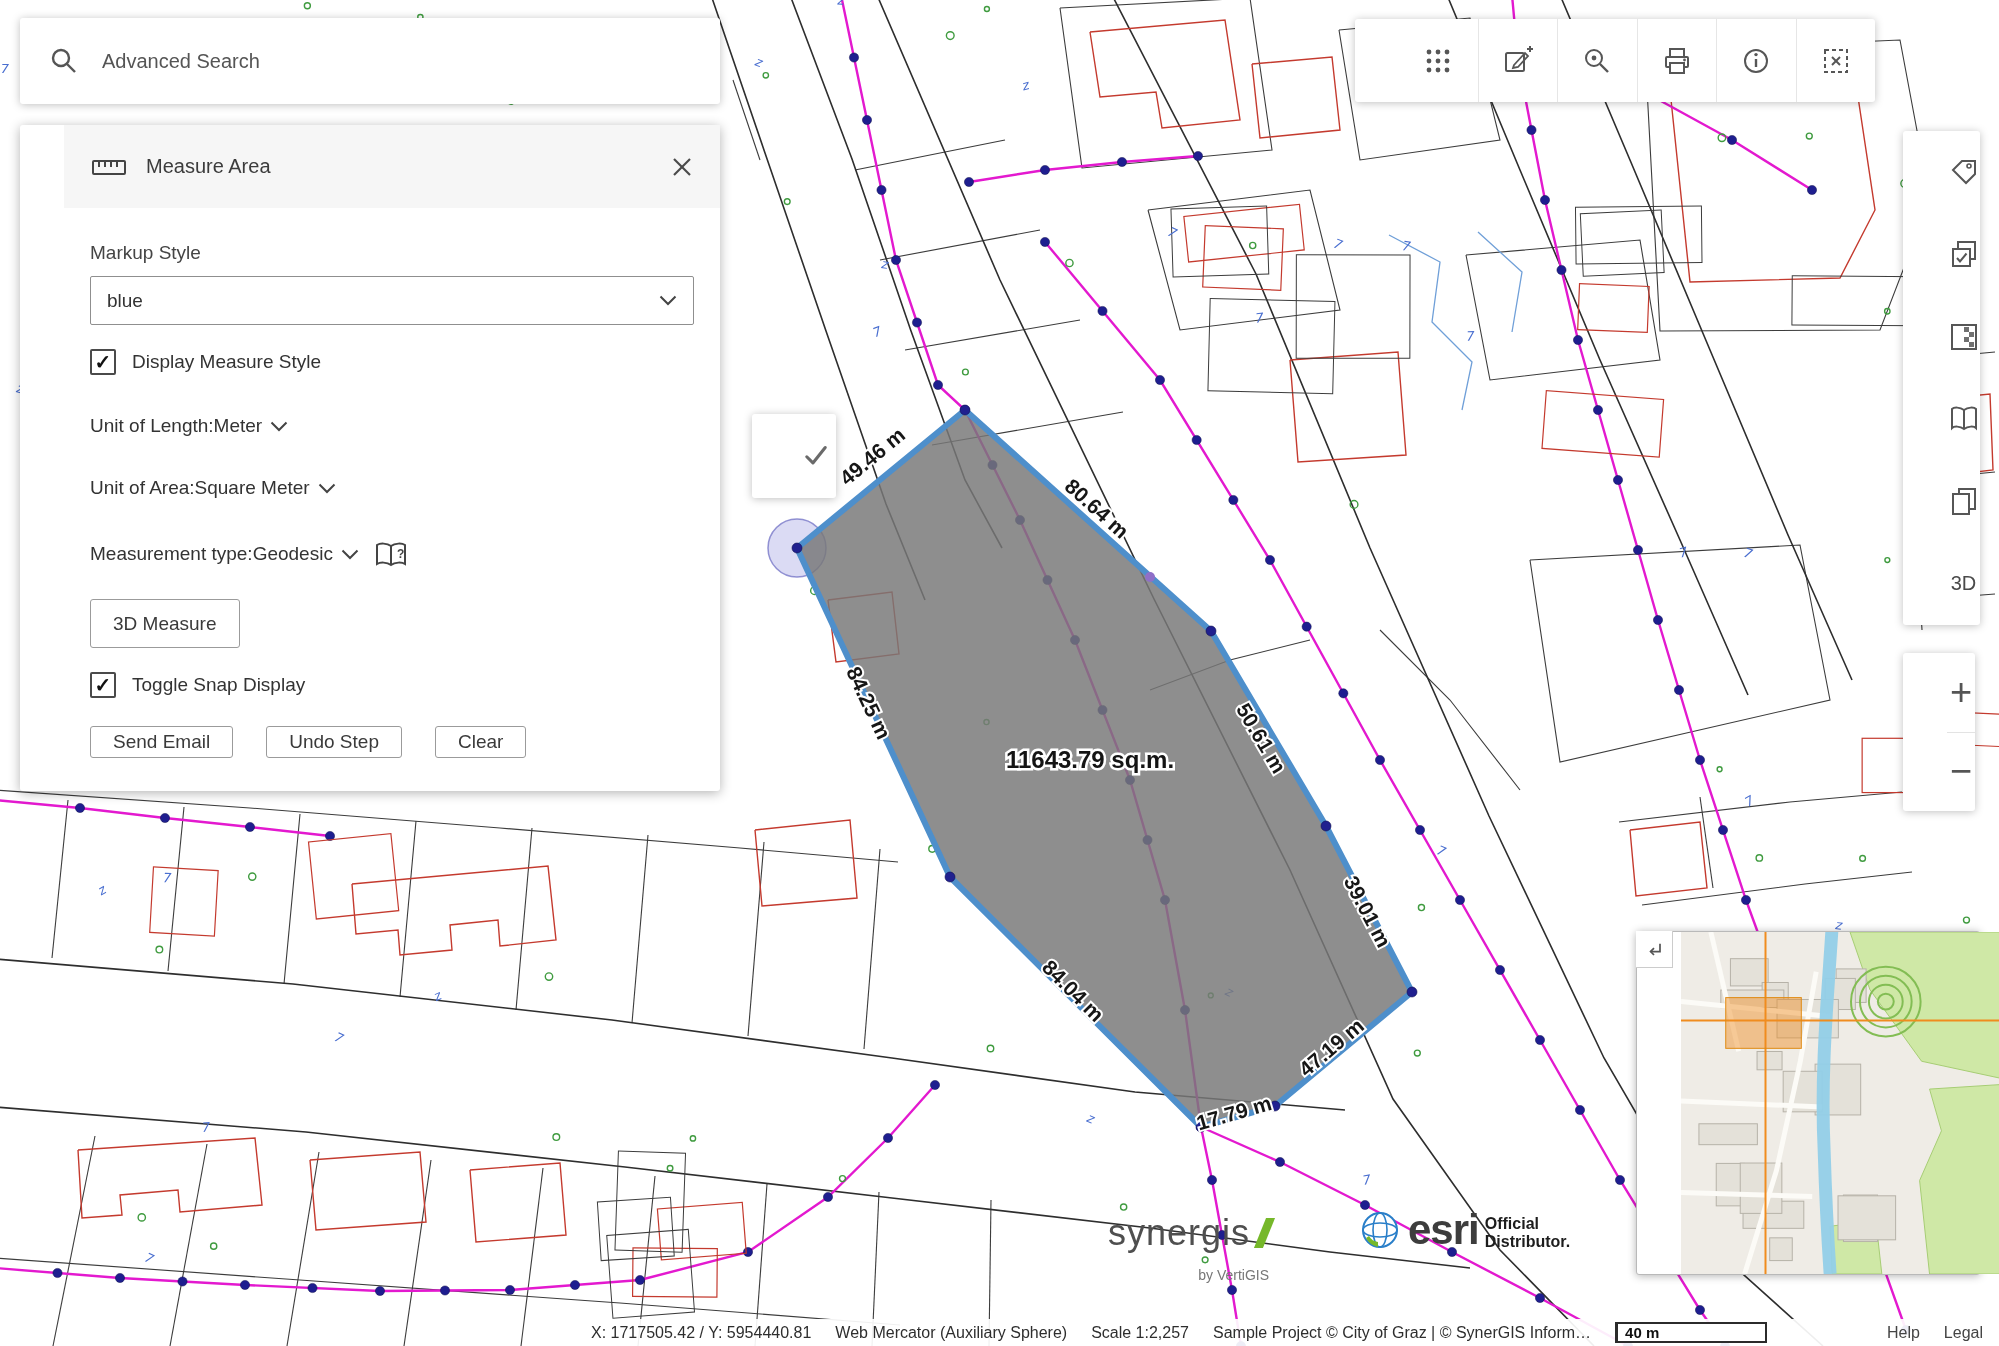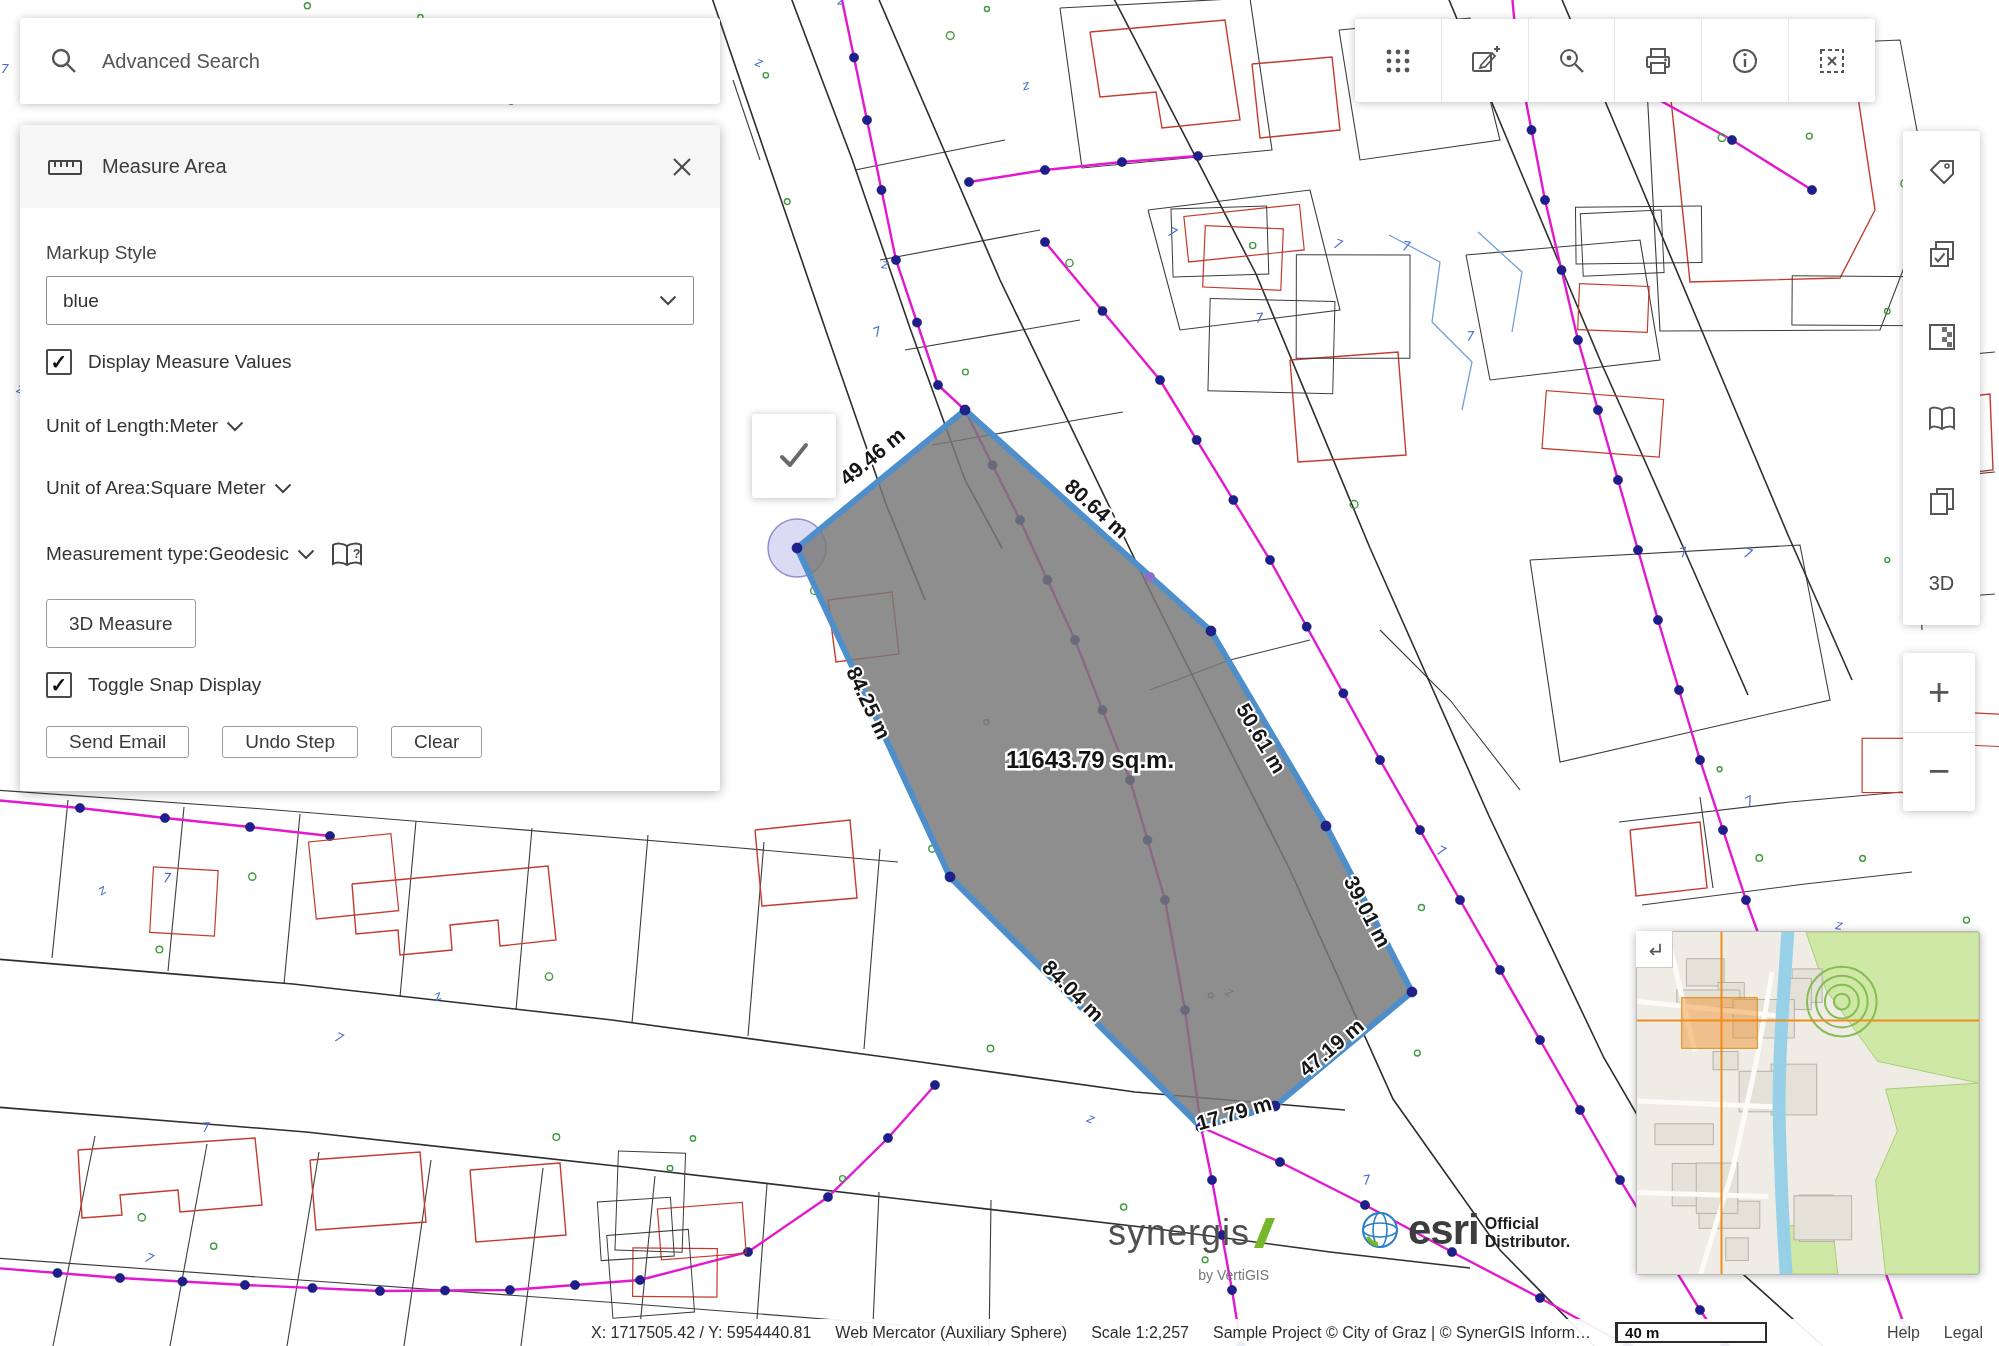--- a/index.html
+++ b/index.html
@@ -22,21 +22,21 @@
 
   
   .measpoly{fill:#787878;fill-opacity:.84;stroke:#4e8fcb;stroke-width:6;stroke-linejoin:round;}
   .snapc{fill:rgba(160,160,225,.38);stroke:rgba(120,120,200,.8);stroke-width:1.5;}
   .vdot{fill:#20208f;stroke:#0e0e50;stroke-width:.6;}
   .mdot{fill:#8f6fc8;}
   .seg{font:bold 21px "Liberation Sans",sans-serif;fill:#161616;stroke:#fff;stroke-width:4px;paint-order:stroke;text-anchor:middle;}
   .area{font:bold 24px "Liberation Sans",sans-serif;fill:#141414;stroke:#fff;stroke-width:5px;paint-order:stroke;text-anchor:middle;}
 
   
-  .card{position:absolute;background:#fff;border-radius:3px;box-shadow:0 1px 8px rgba(0,0,0,.25);box-sizing:border-box;}
+  .card{position:absolute;background:#fff;border-radius:3px;box-shadow:0 1px 8px rgba(0,0,0,.25);box-sizing:border-box;padding-left:44px;}
   .searchbar{left:20px;top:18px;width:700px;height:86px;display:flex;align-items:center;padding:0 28px;gap:22px;cursor:pointer;}
   .searchbar .lbl{font-size:20px;color:#555;}
 
   .panel{left:20px;top:125px;width:700px;height:666px;box-shadow:0 2px 12px rgba(0,0,0,.3);}
   .panel-header{height:83px;background:#f6f6f6;display:flex;align-items:center;padding:0 26px;gap:18px;position:relative;}
   .panel-title{font-size:20px;color:#3c3c3c;}
   .closebtn{position:absolute;right:22px;top:26px;width:32px;height:32px;display:flex;align-items:center;justify-content:center;cursor:pointer;}
   .panel-body{padding:0 26px;}
   .field-label{margin-top:34px;font-size:19px;color:#454545;}
   .selectbox{margin-top:12px;height:47px;border:1px solid #8f8f8f;border-radius:2px;display:flex;align-items:center;justify-content:space-between;padding:0 16px;font-size:19px;color:#333;cursor:pointer;background:#fff;}
@@ -421,21 +421,21 @@
         <span>blue</span>
         <svg width="18" height="11" viewBox="0 0 18 11">
           <polyline points="1.5,1.5 9,9 16.5,1.5" fill="none" stroke="#444" stroke-width="2"></polyline>
         </svg>
       </div>
 
       <div class="checkrow">
         <span class="cb">
             <span class="tick">✓</span>
           </span>
-        <span class="checklabel">Display Measure Values</span>
+        <span class="checklabel">Display Measure Style</span>
       </div>
 
       <div class="inlinerow">
         <span>Unit of Length:</span>
         <span class="ddtrigger">
           <span>Meter</span>
           <svg width="18" height="11" viewBox="0 0 18 11">
             <polyline points="1.5,1.5 9,9 16.5,1.5" fill="none" stroke="#444" stroke-width="2"></polyline>
           </svg>
         </span>

